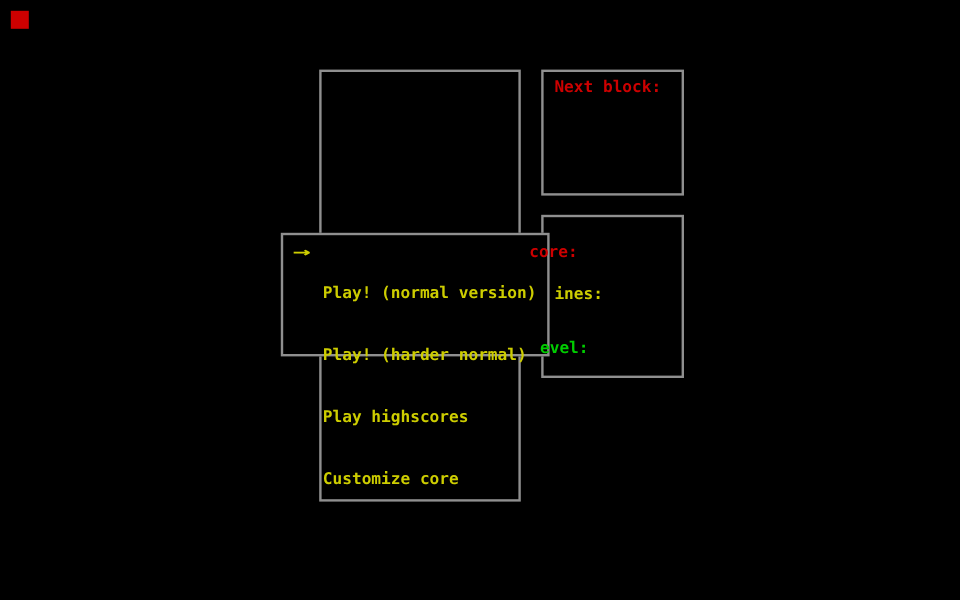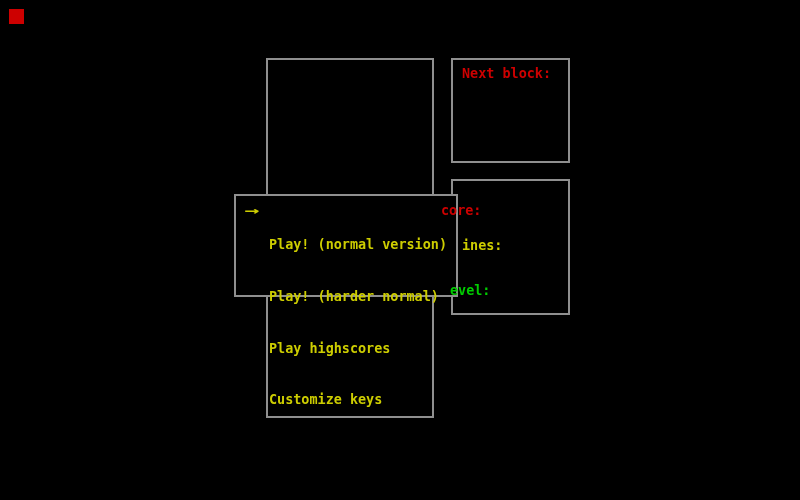--- a/index.html
+++ b/index.html
@@ -88,16 +88,16 @@
   <div class="abs-label t-red score-label-1">core:</div>
   <div class="abs-label t-yellow score-label-2">ines:</div>
   <div class="abs-label t-green score-label-3">evel:</div>
 
   <div class="tui-box menu-box"></div>
   <div class="menu-arrow t-yellow">→</div>
   <div class="menu-items t-yellow">
     <div class="menu-item">Play! (normal version)</div>
     <div class="menu-item">Play! (harder normal)</div>
     <div class="menu-item">Play highscores</div>
-    <div class="menu-item">Customize keys</div>
+    <div class="menu-item">Customize core</div>
   </div>
 
 </div>
 
 </body></html>

